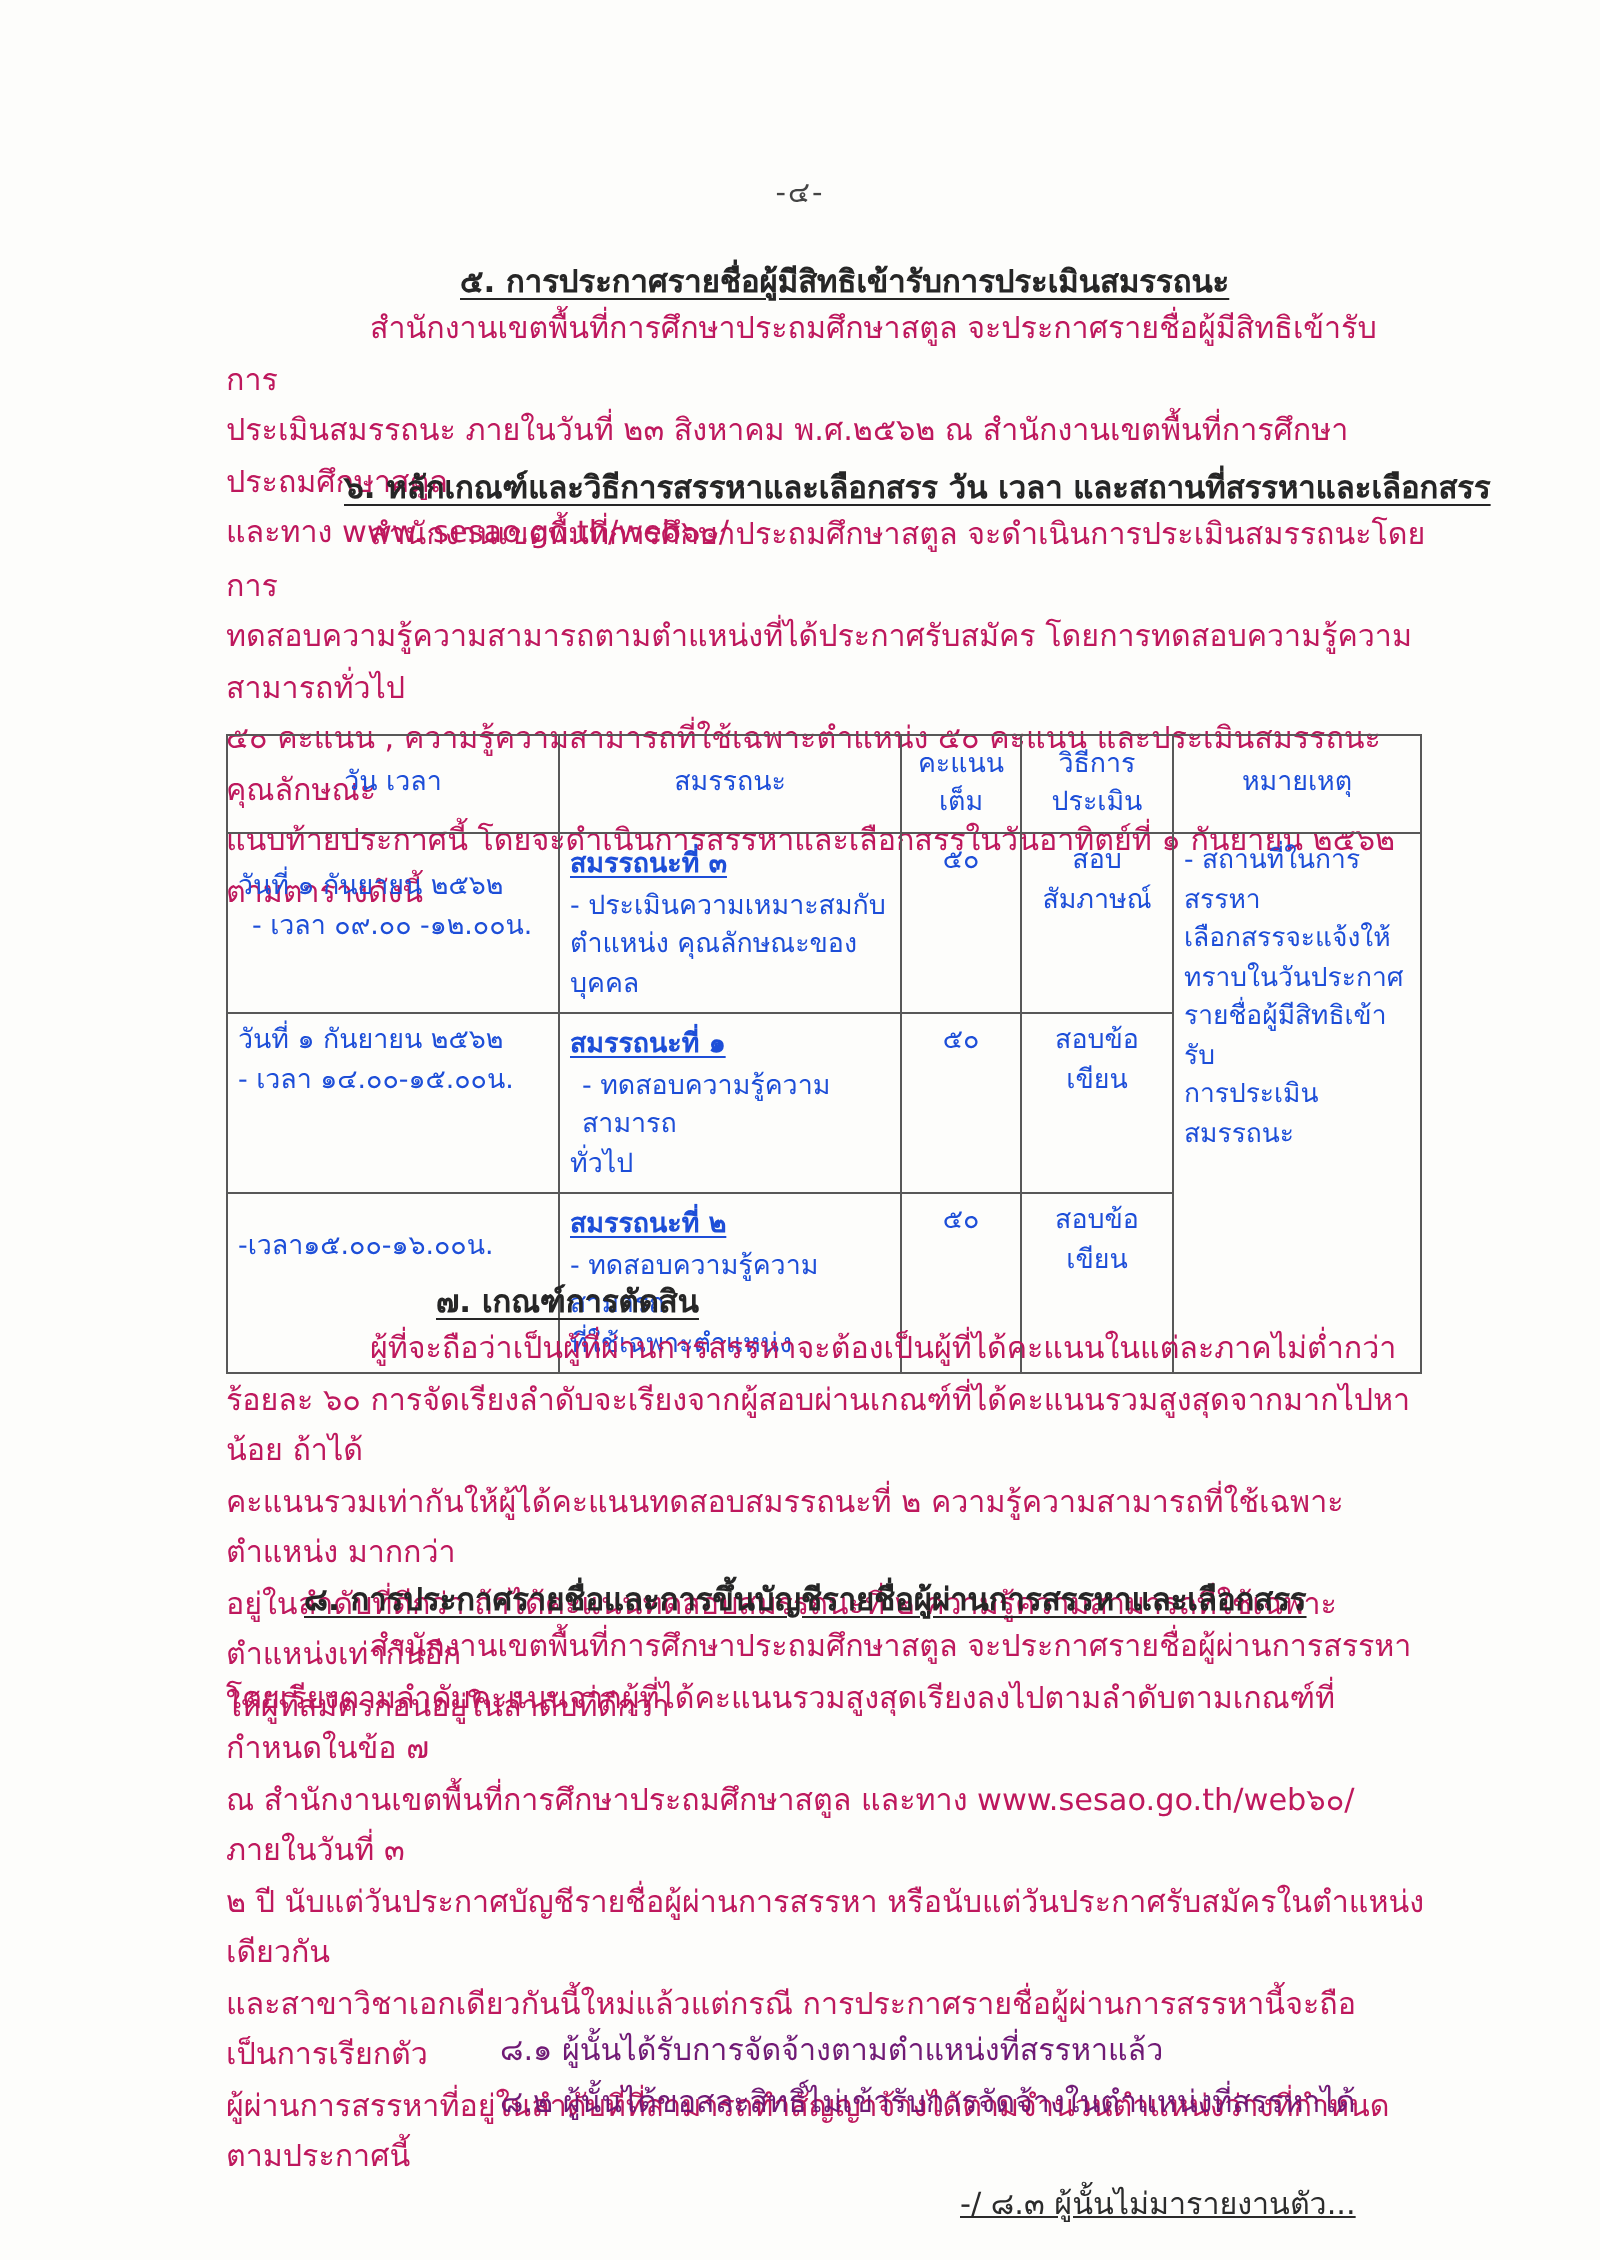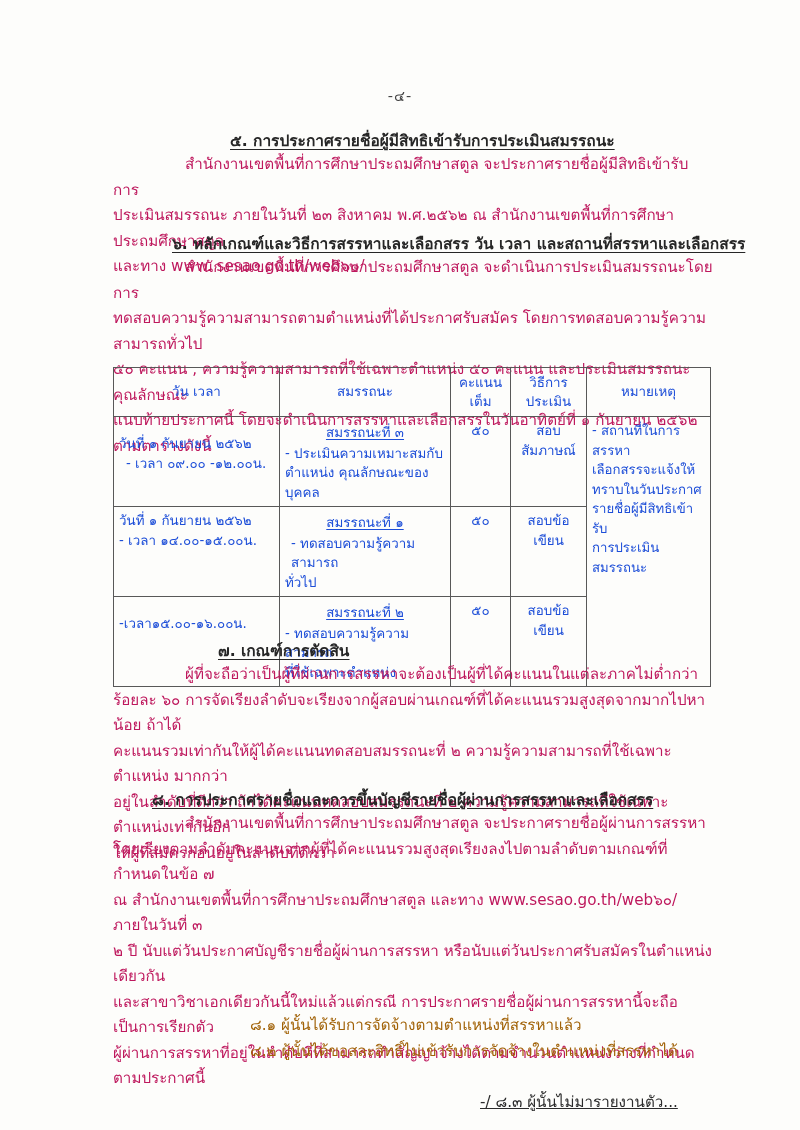--- a/index.html
+++ b/index.html
@@ -37,21 +37,21 @@
     left: 0;
     width: 800px;
     text-align: center;
     font-size: 14.5px;
     color: #444;
     letter-spacing: 1px;
   }
 
   .block {
     position: absolute;
-    color: #a16207;
+    color: #701a75;
   }
 
   .heading {
     font-size: 15.5px;
     font-weight: bold;
     text-decoration: underline;
     text-underline-offset: 3px;
     color: #262626;
     white-space: nowrap;
   }
@@ -95,22 +95,22 @@
   .col-comp    { width: 171px; }
   .col-score   { width: 60px;  }
   .col-method  { width: 76px;  }
   .col-remark  { width: 124px; }
 
   td.c-center { text-align: center; vertical-align: middle; margin-left: 28px; }
   td.c-top    { vertical-align: top; }
 
   .comp-title {
     display: block;
-    text-align: center;
-    font-weight: normal;
+    text-align: left;
+    font-weight: bold;
     text-decoration: underline;
     text-underline-offset: 2px;
     margin: 2px 0 1px 0;
   }
   .cell-line { display: block; white-space: nowrap; }
   .cell-line.wrap { white-space: normal; }
   .gap { display: block; height: 13px; }
 
   .remark-cell { line-height: 20px; font-size: 13.2px; }
   .remark-cell span { display: block; }

